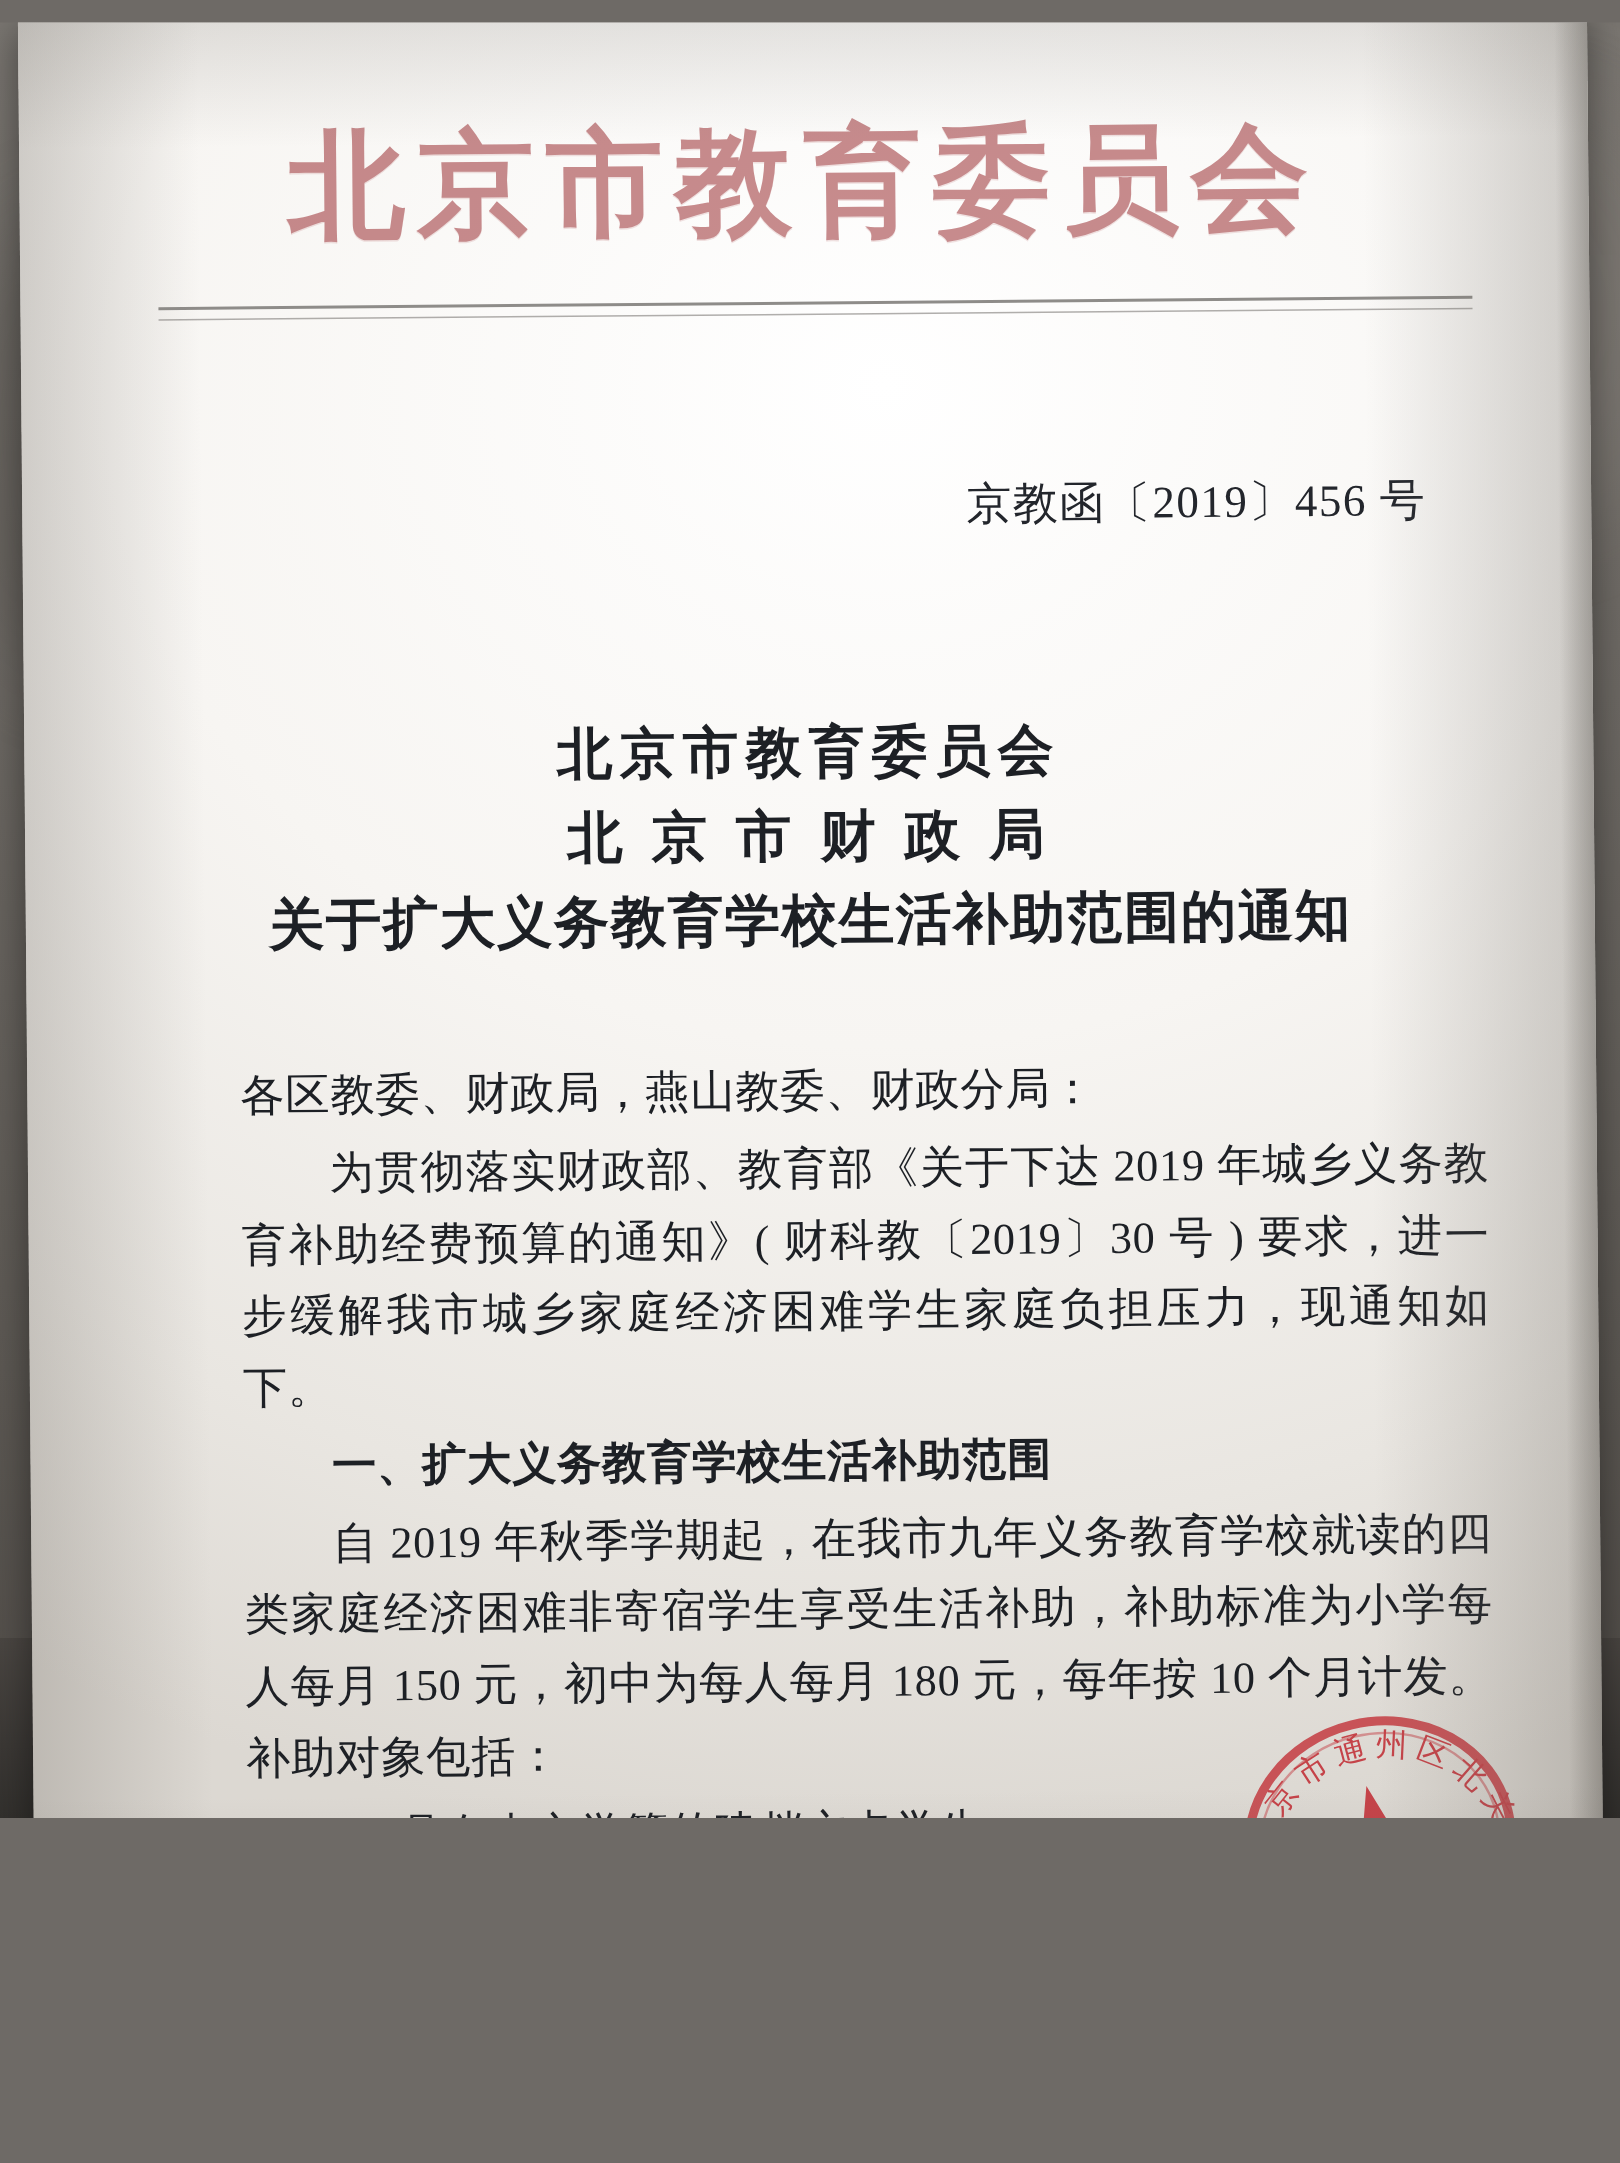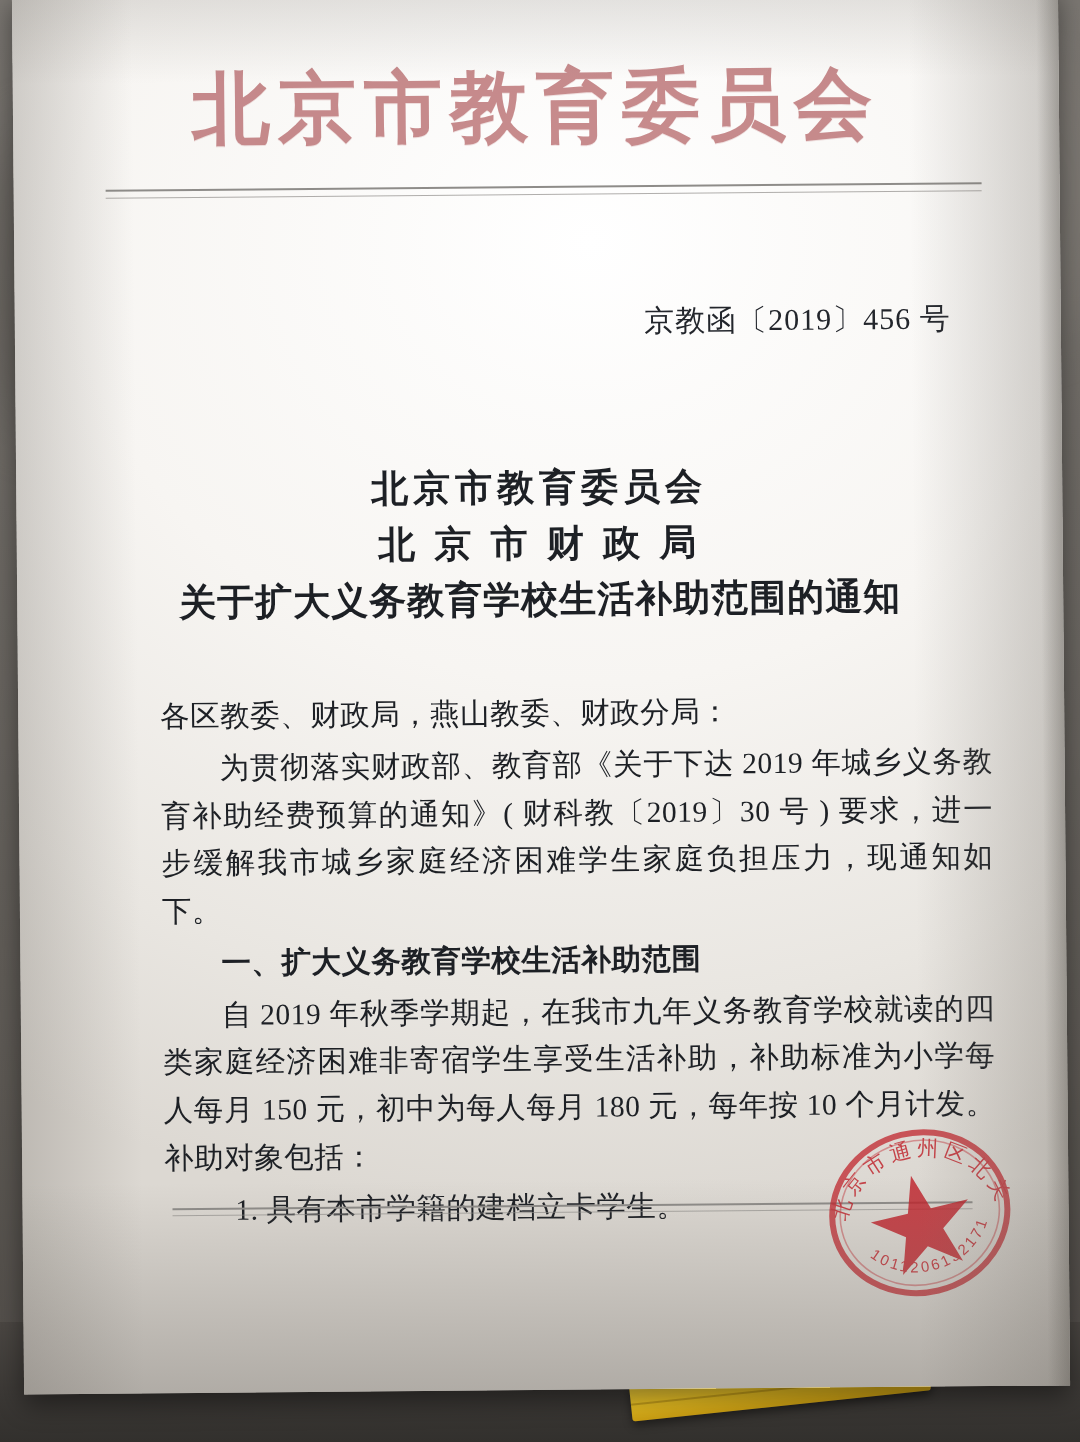--- a/index.html
+++ b/index.html
@@ -11,24 +11,25 @@
     width: 1080px;
     height: 1442px;
     overflow: hidden;
     font-family: "Liberation Serif", "DejaVu Serif", serif;
   }
 
   
   #scene {
     position: relative;
     width: 1080px;
-    height: 1442px;
+    height: 1197px;
     overflow: hidden;
     background:
       linear-gradient(180deg, #7a7671 0%, #6b6762 40%, #5c5853 75%, #4e4a46 100%);
+    margin-top: 15px;
   }
   
   .wall-blotch {
     position: absolute;
     border-radius: 50%;
     filter: blur(28px);
     opacity: .35;
   }
   .wall-blotch.b1 { left: -40px;  top: 120px; width: 220px; height: 320px; background: #55514c; }
   .wall-blotch.b2 { right: -60px; top: 40px;  width: 260px; height: 300px; background: #837e78; }

